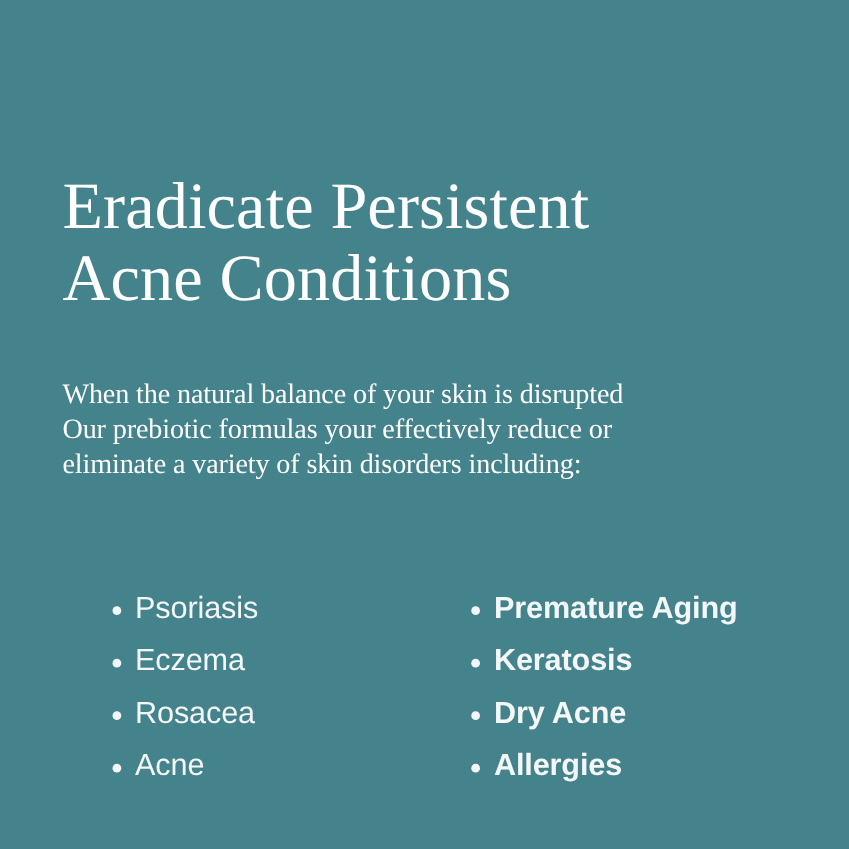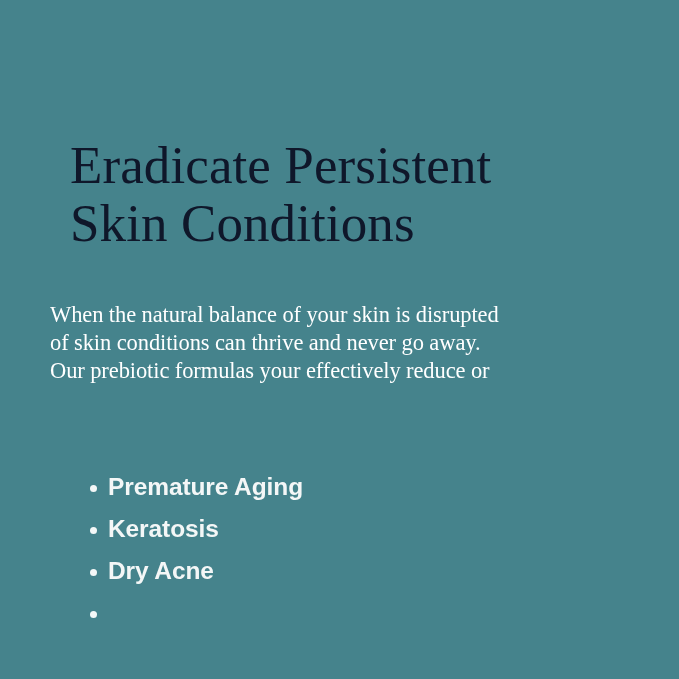--- a/index.html
+++ b/index.html
@@ -27,23 +27,22 @@
   
   .headline {
     position: absolute;
     left: 50px;
     top: 100px;
     width: 600px;
     font-family: "Liberation Serif", "DejaVu Serif", serif;
     font-weight: 400;
     font-size: 53px;
     line-height: 58px;
-    color: #0f172a;
+    color: #ffffff;
     letter-spacing: 0.1px;
-    margin-left: 20px;
   }
 
   .headline .hl-line {
     display: block;
     white-space: nowrap;
   }
 
   
   .body-copy {
     position: absolute;
@@ -109,45 +108,64 @@
     display: block;
   }
 </style>
 </head>
 <body>
 
 <div class="poster">
 
   <h1 class="headline">
     <span class="hl-line">Eradicate Persistent</span>
-    <span class="hl-line">Skin Conditions</span>
+    <span class="hl-line">Acne Conditions</span>
   </h1>
 
   <p class="body-copy">
     <span class="p-line">When the natural balance of your skin is disrupted</span>
-    <span class="p-line">of skin conditions can thrive and never go away.</span>
     <span class="p-line">Our prebiotic formulas your effectively reduce or</span>
+    <span class="p-line">eliminate a variety of skin disorders including:</span>
   </p>
 
   <div class="conditions">
 
+    <ul class="cond-col col-left">
+      <li class="cond-item">
+        <span class="cond-bullet"></span>
+        <span class="cond-label">Psoriasis</span>
+      </li>
+      <li class="cond-item">
+        <span class="cond-bullet"></span>
+        <span class="cond-label">Eczema</span>
+      </li>
+      <li class="cond-item">
+        <span class="cond-bullet"></span>
+        <span class="cond-label">Rosacea</span>
+      </li>
+      <li class="cond-item">
+        <span class="cond-bullet"></span>
+        <span class="cond-label">Acne</span>
+      </li>
+    </ul>
 
     <ul class="cond-col col-right">
       <li class="cond-item">
         <span class="cond-bullet"></span>
         <span class="cond-label">Premature Aging</span>
       </li>
       <li class="cond-item">
         <span class="cond-bullet"></span>
         <span class="cond-label">Keratosis</span>
       </li>
       <li class="cond-item">
         <span class="cond-bullet"></span>
         <span class="cond-label">Dry Acne</span>
       </li>
       <li class="cond-item">
         <span class="cond-bullet"></span>
+        <span class="cond-label">Allergies</span>
       </li>
     </ul>
 
   </div>
 
 </div>
 
 </body></html>

